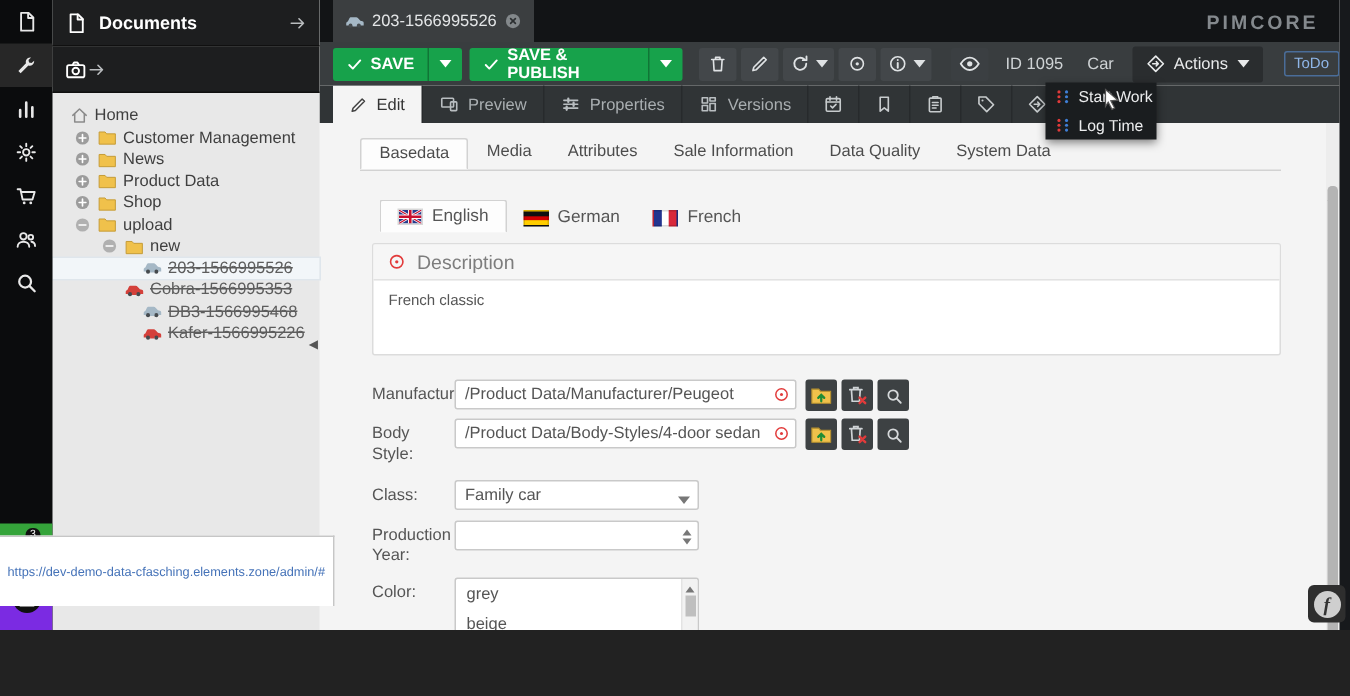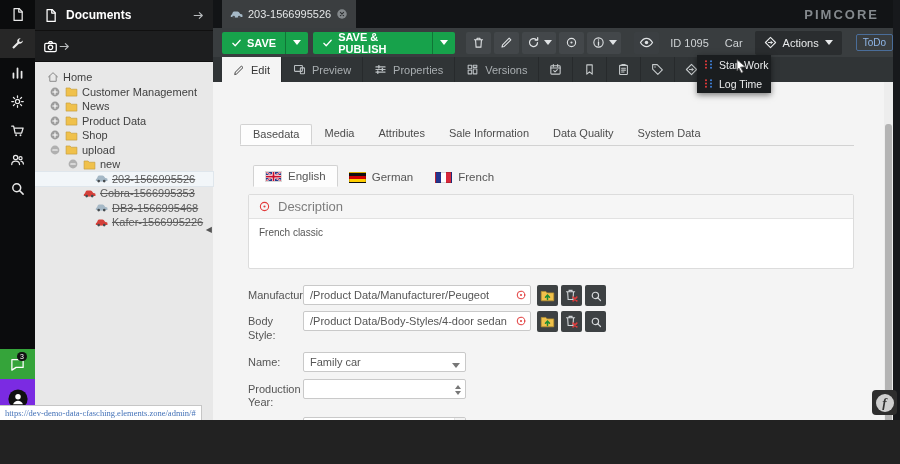--- a/index.html
+++ b/index.html
@@ -31,22 +31,22 @@
   .panel-h .lbl{font-size:12px;font-weight:bold;margin-left:8px;flex:1;}
   .panel-h .arr{color:#b9bcbe;}
   .tree{padding-top:8px;}
   .trow{height:14.5px;display:flex;align-items:center;font-size:11px;color:#3f3f3f;gap:4px;cursor:default;}
   .trow .tlabel{white-space:nowrap;}
   .trow.struck .tlabel{text-decoration:line-through;color:#5d5d5d;}
   .trow.selected{background:#f2f6f9;outline:1px solid #dfe6ec;}
   .collapse-handle{position:absolute;right:1px;top:226px;color:#555;font-size:8px;line-height:1;}
 
   
-  .statusbar{position:absolute;left:0;bottom:0;z-index:60;background:#fff;border:1px solid #c6c6c6;border-left:none;
-             border-bottom:none;font-size:8.5px;color:#4472b8;padding:2px 5px;white-space:nowrap;font-family:Liberation Serif, serif;}
+  .statusbar{position:absolute;left:0;bottom:16px;z-index:60;background:#fff;border:1px solid #c6c6c6;border-left:none;
+             border-bottom:none;font-size:8.5px;color:#4472b8;padding:18px 5px;white-space:nowrap;}
 
   
   .main{position:absolute;left:213px;top:0;right:7px;height:464px;background:#f4f4f4;}
   .rstrip{position:absolute;right:0;top:0;width:7px;height:464px;background:#17191c;z-index:40;}
 
   .tabstrip{height:28px;background:#121416;display:flex;align-items:stretch;position:relative;}
   .doc-tab{margin-left:9px;background:#3b3e40;display:flex;align-items:center;gap:5px;padding:0 8px;color:#e4e6e7;
            font-size:11px;}
   .doc-tab .ic{color:#aab4ba;}
   .brand{position:absolute;right:14px;top:7px;color:#84898d;font-weight:bold;font-size:13px;letter-spacing:2px;}
@@ -76,21 +76,21 @@
   
   .menu{position:absolute;left:484px;top:55px;width:74px;background:#1a1d1f;z-index:50;
         box-shadow:0 2px 6px rgba(0,0,0,.5);}
   .menu-item{height:19px;display:flex;align-items:center;gap:5px;padding:0 6px;color:#ecedee;font-size:10.5px;
              cursor:pointer;white-space:nowrap;}
   .cursor-overlay{position:absolute;left:520px;top:58px;z-index:55;}
 
   
   .content{position:absolute;top:82px;left:0;right:9px;bottom:0;background:#f4f4f4;padding:10px 30px 0 27px;
            overflow:hidden;}
-  .ctabs{display:flex;border-bottom:1px solid #d2d2d2;height:22px;margin-top:32px;}
+  .ctabs{display:flex;border-bottom:1px solid #d2d2d2;height:22px;}
   .ctab{padding:3px 12px 0;font-size:11px;color:#4c4c4c;cursor:pointer;}
   .ctab.active{background:#fdfdfd;border:1px solid #d2d2d2;border-bottom:1px solid #fdfdfd;border-radius:2px 2px 0 0;}
   .langrow{display:flex;margin:16px 0 0 13px;align-items:flex-end;height:25px;}
   .lang{display:flex;align-items:center;gap:6px;font-size:11.5px;color:#555;padding:4px 11px;cursor:pointer;}
   .lang.active{background:#fdfdfd;border:1px solid #d2d2d2;border-bottom-color:#fdfdfd;border-radius:2px 2px 0 0;}
   .flag{width:17px;height:11px;flex:none;border:1px solid rgba(0,0,0,.15);}
   .flag svg{width:100%;height:100%;display:block;}
   .flag.de{background:linear-gradient(#101010 33%,#d20000 33% 66%,#ffce00 66%);}
   .flag.fr{background:linear-gradient(90deg,#23348f 33%,#fff 33% 66%,#d8283b 66%);}
 
@@ -751,21 +751,21 @@
             <i class="ic s12">
               <svg viewBox="0 0 24 24" fill="none" stroke="currentColor" stroke-width="2" stroke-linecap="round" stroke-linejoin="round">
                 <circle cx="10.8" cy="10.8" r="6.3" stroke-width="2.4"></circle>
                 <path d="M15.6 15.6L21 21" stroke-width="2.4"></path>
               </svg>
             </i>
           </span>
       </div>
 
       <div class="frow" style="margin-top:9px">
-        <span class="flabel">Name:</span>
+        <span class="flabel">Class:</span>
         <div class="selectbox">
           <span>Family car</span>
           <span class="caret"></span>
         </div>
       </div>
 
       <div class="frow" style="margin-top:7px">
         <span class="flabel">Production Year:</span>
         <div class="spinner">
           <span class="spin-arrows">

